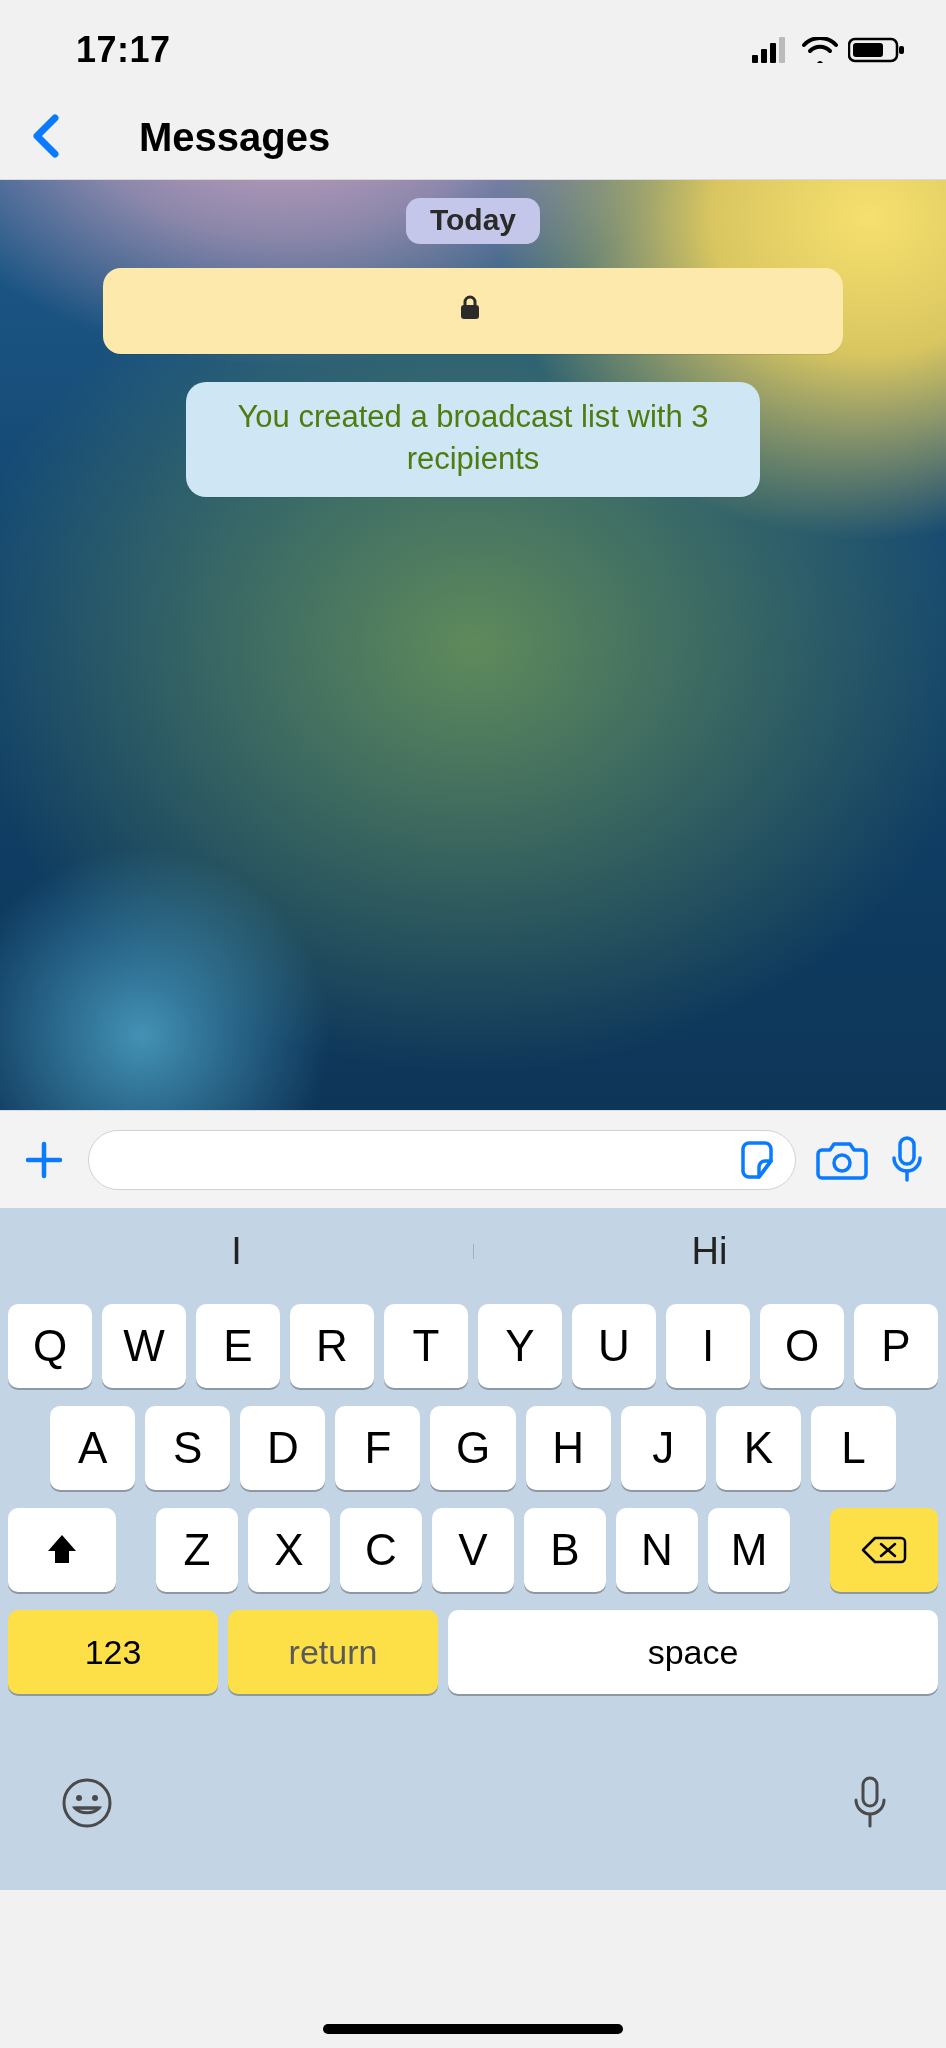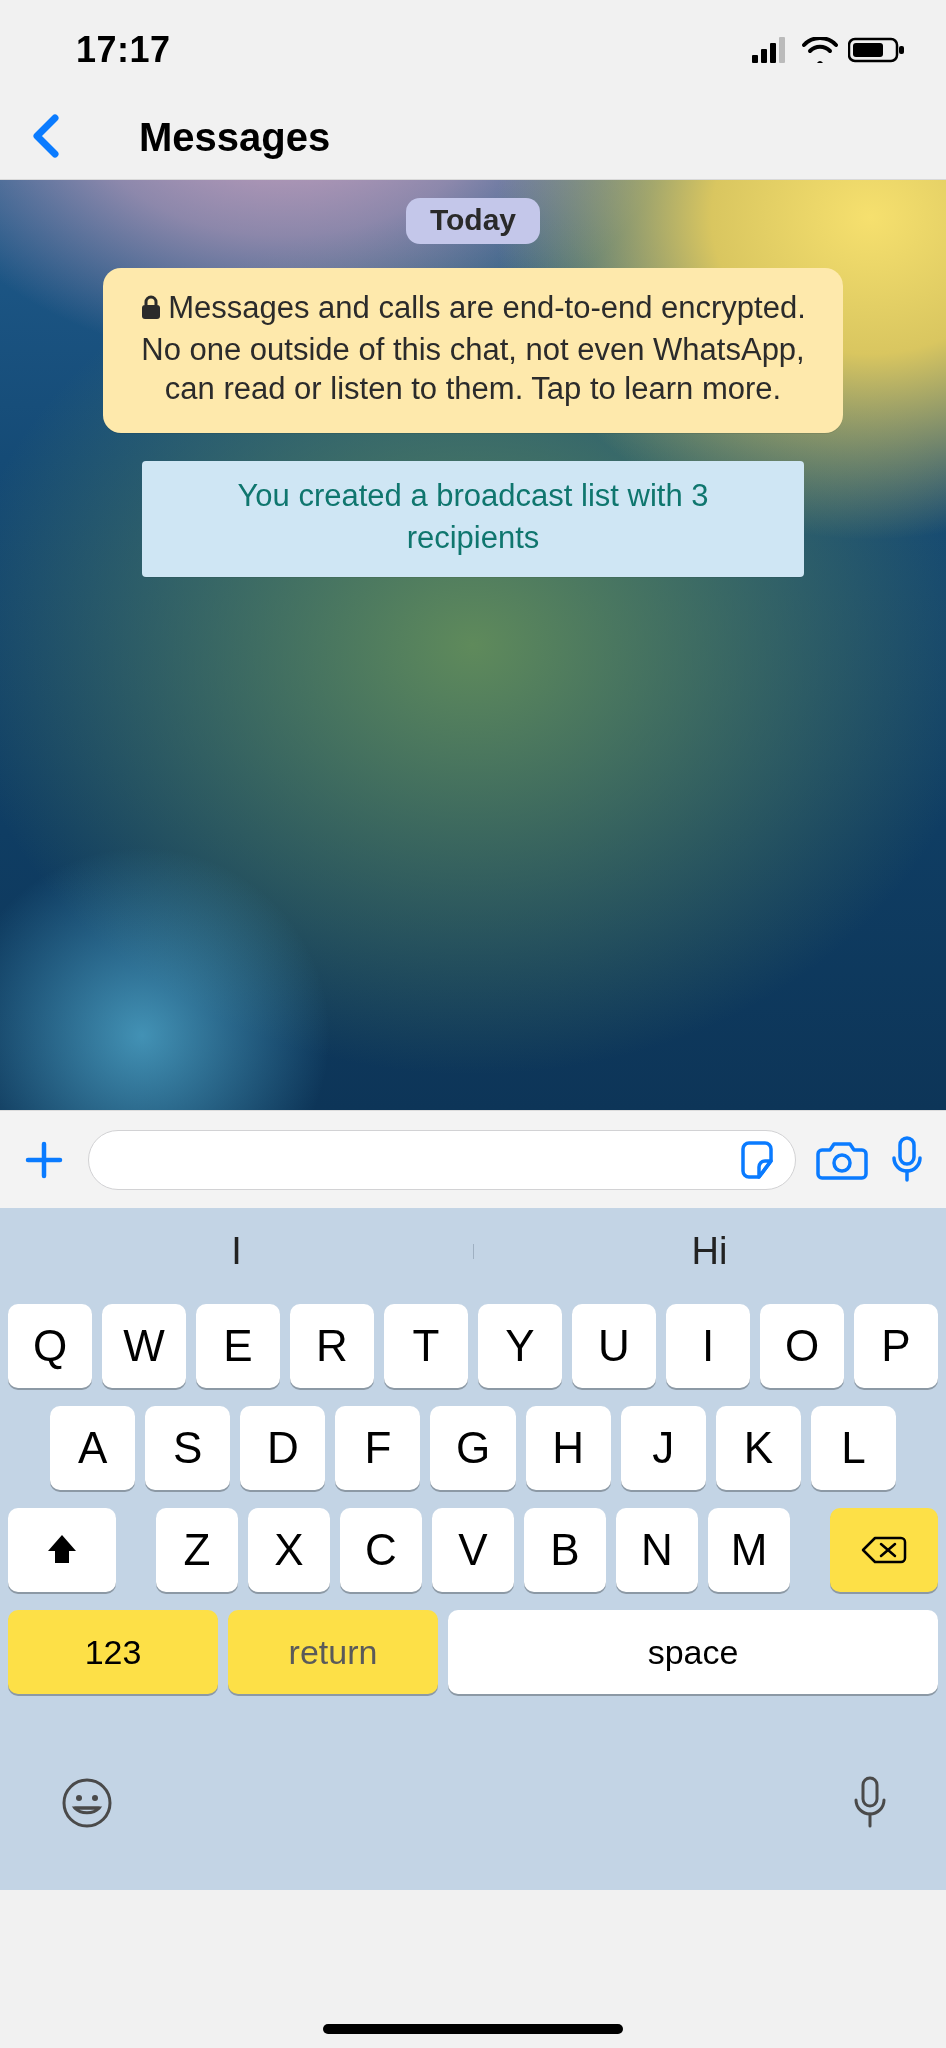--- a/index.html
+++ b/index.html
@@ -94,23 +94,23 @@
   }
   .encryption-notice .lock {
     display: inline-block;
     vertical-align: -2px;
     margin-right: 6px;
   }
 
   .system-msg {
     margin-top: 28px;
     background: #cfe6f4;
-    color: #0f766e;
-    width: 662px;
-    border-radius: 4px;
+    color: #4d7c0f;
+    width: 574px;
+    border-radius: 20px;
     padding: 14px 28px 18px;
     font-size: 31px;
     text-align: center;
     line-height: 1.35;
     box-shadow: 0 1px 0 rgba(0,0,0,0.06);
   }
 
   
   .input-bar {
     height: 98px;
@@ -265,21 +265,21 @@
 </div>
 
 <div class="chat-area">
   <div class="date-pill">Today</div>
   <div class="encryption-notice">
     <span class="lock">
       <svg width="22" height="26" viewBox="0 0 22 26">
         <rect x="2" y="11" width="18" height="14" rx="3" fill="#2b2b2b"></rect>
         <path d="M6 11 V8 a5 5 0 0 1 10 0 V11" fill="none" stroke="#2b2b2b" stroke-width="3"></path>
       </svg>
-    </span><span>Messages and calls are end-to-end encrypted. No one outside of this chat, not even WhatsApp, can read or listen to them. Tap to learn more.</span>
+    </span>
   </div>
   <div class="system-msg">You created a broadcast list with 3 recipients</div>
 </div>
 
 <div class="input-bar">
   <div class="plus-btn">
     <svg width="48" height="48" viewBox="0 0 48 48">
       <line x1="24" y1="8" x2="24" y2="40" stroke="#0a7bff" stroke-width="4.5" stroke-linecap="round"></line>
       <line x1="8" y1="24" x2="40" y2="24" stroke="#0a7bff" stroke-width="4.5" stroke-linecap="round"></line>
     </svg>

